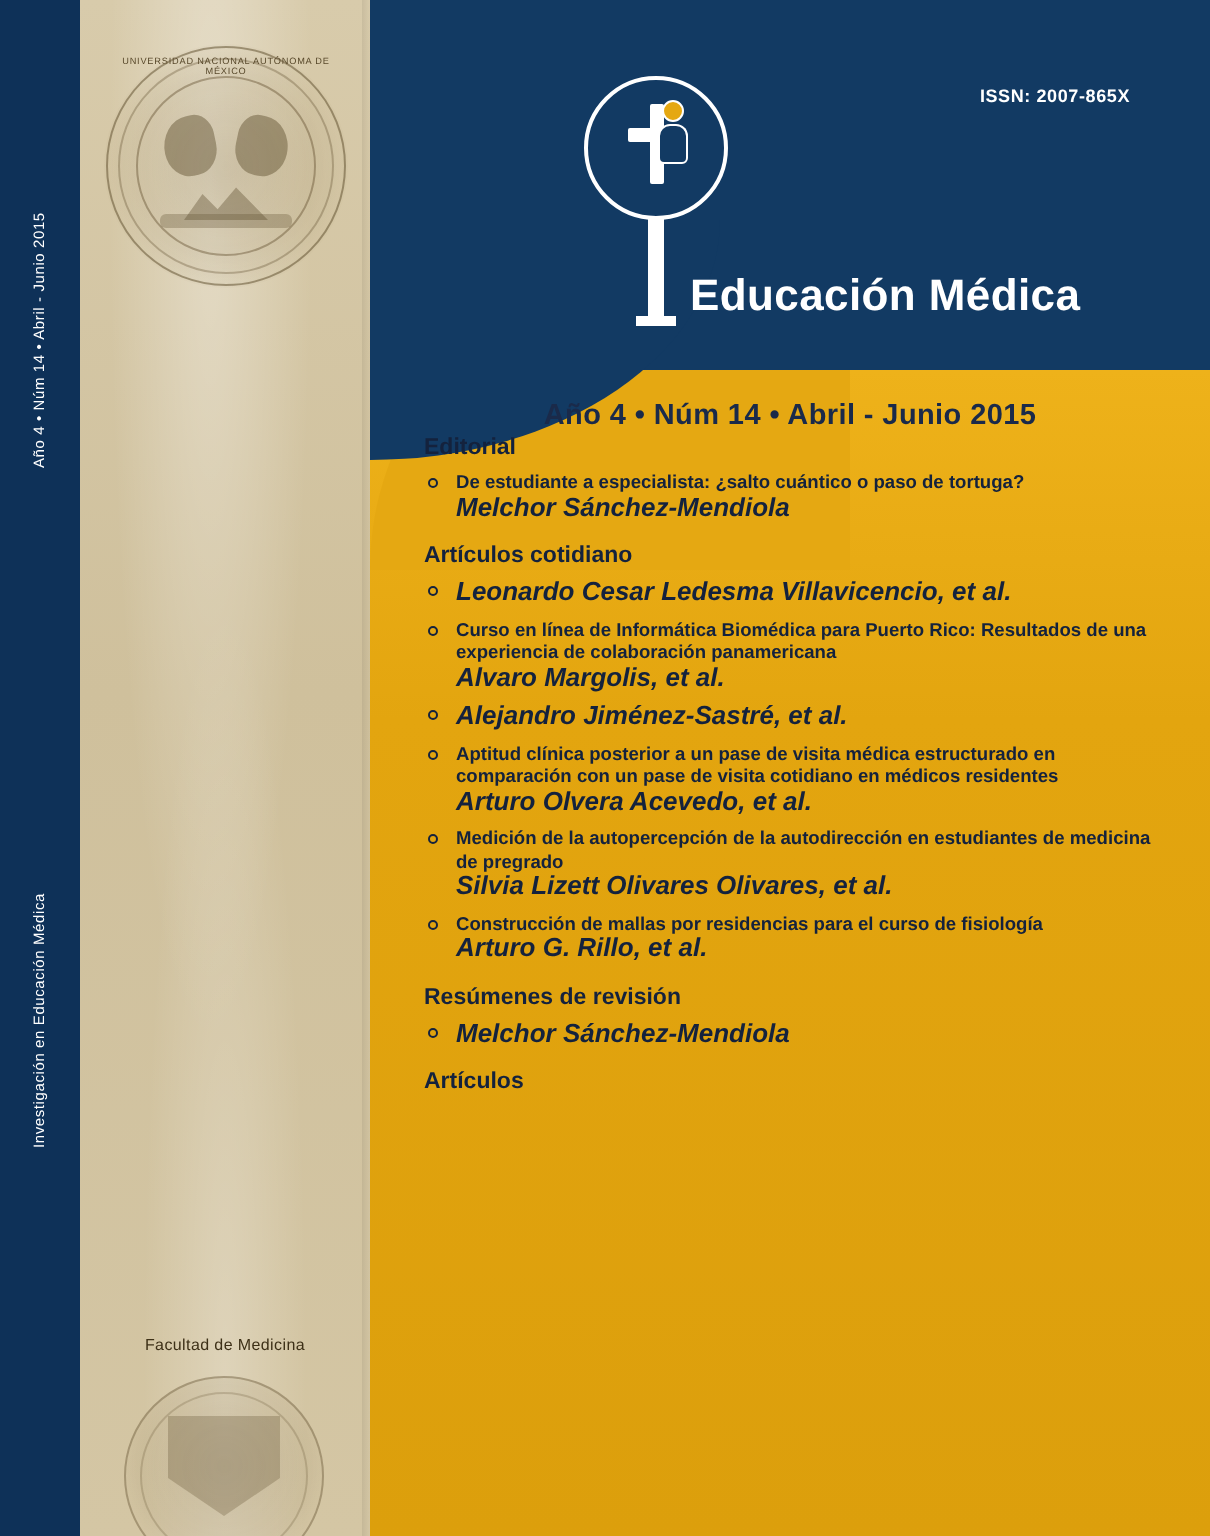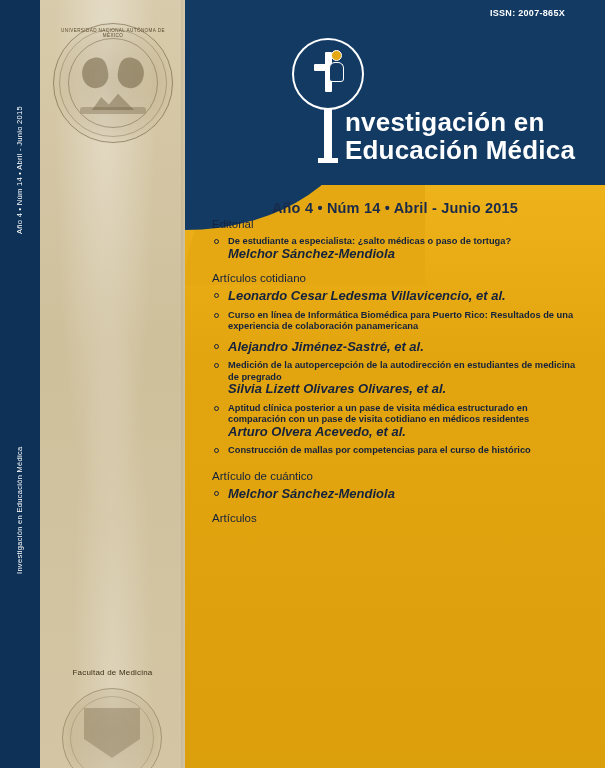--- a/index.html
+++ b/index.html
@@ -212,21 +212,21 @@
     width: 175px;
     height: 120px;
     background: #123a63;
     border-bottom-right-radius: 175px 120px;
   }
 
   
   .issn {
     position: absolute;
     right: 40px;
-    top: 8px;
+    top: 43px;
     color: #ffffff;
     font-size: 9px;
     font-weight: bold;
     letter-spacing: 0.3px;
   }
 
   
   .logo-circle {
     position: absolute;
     left: 292px;
@@ -301,21 +301,21 @@
     font-size: 26px;
     font-weight: bold;
     letter-spacing: 0.2px;
     white-space: nowrap;
   }
   .logo-title-2 {
     position: absolute;
     left: 345px;
     top: 135px;
     color: #ffffff;
-    font-size: 26px;
+    font-size: 22px;
     font-weight: bold;
     letter-spacing: 0.2px;
     white-space: nowrap;
   }
 
   
   .issue-line {
     position: absolute;
     left: 185px;
     top: 200px;
@@ -330,21 +330,21 @@
   
   .toc {
     position: absolute;
     left: 212px;
     top: 218px;
     width: 372px;
     color: #14223d;
   }
   .toc-section {
     font-size: 11.5px;
-    font-weight: normal;
+    font-weight: bold;
     margin: 13px 0 6px 0;
     color: #14223d;
   }
   .toc-section.first { margin-top: 0; }
   .toc-item {
     position: relative;
     padding-left: 16px;
     margin-bottom: 8px;
   }
   .bullet {
@@ -412,60 +412,61 @@
   <div class="logo-circle"></div>
   <div class="logo-inner-shape">
     <div class="cross-v"></div>
     <div class="cross-h"></div>
     <div class="head"></div>
     <div class="body"></div>
   </div>
   <div class="logo-stem"></div>
   <div class="logo-stem-base"></div>
 
-  <div class="logo-title-1">nvestigación en</div>
   <div class="logo-title-2">Educación Médica</div>
 
   <div class="issue-line">Año 4 • Núm 14 • Abril - Junio 2015</div>
 
   <div class="toc" id="toc">
       <div class="toc-section first">Editorial</div>
       <div class="toc-item">
         <span class="bullet"></span>
-        <div class="toc-title">De estudiante a especialista: ¿salto médicas o paso de tortuga?</div>
+        <div class="toc-title">De estudiante a especialista: ¿salto cuántico o paso de tortuga?</div>
         <div class="toc-authors">Melchor Sánchez-Mendiola</div>
       </div>
       <div class="toc-section">Artículos cotidiano</div>
       <div class="toc-item">
         <span class="bullet"></span>
         <div class="toc-authors">Leonardo Cesar Ledesma Villavicencio, et al.</div>
       </div>
       <div class="toc-item">
         <span class="bullet"></span>
         <div class="toc-title">Curso en línea de Informática Biomédica para Puerto Rico: Resultados de una experiencia de colaboración panamericana</div>
+        <div class="toc-authors">Alvaro Margolis, et al.</div>
       </div>
       <div class="toc-item">
         <span class="bullet"></span>
         <div class="toc-authors">Alejandro Jiménez-Sastré, et al.</div>
+      </div>
+      <div class="toc-item">
+        <span class="bullet"></span>
+        <div class="toc-title">Aptitud clínica posterior a un pase de visita médica estructurado en comparación con un pase de visita cotidiano en médicos residentes</div>
+        <div class="toc-authors">Arturo Olvera Acevedo, et al.</div>
       </div>
       <div class="toc-item">
         <span class="bullet"></span>
         <div class="toc-title">Medición de la autopercepción de la autodirección en estudiantes de medicina de pregrado</div>
         <div class="toc-authors">Silvia Lizett Olivares Olivares, et al.</div>
       </div>
       <div class="toc-item">
         <span class="bullet"></span>
-        <div class="toc-title">Aptitud clínica posterior a un pase de visita médica estructurado en comparación con un pase de visita cotidiano en médicos residentes</div>
-        <div class="toc-authors">Arturo Olvera Acevedo, et al.</div>
-      </div>
-      <div class="toc-item">
-        <span class="bullet"></span>
-        <div class="toc-title">Construcción de mallas por competencias para el curso de histórico</div>
-      </div>
-      <div class="toc-section">Artículo de cuántico</div>
+        <div class="toc-title">Construcción de mallas por residencias para el curso de fisiología</div>
+        <div class="toc-authors">Arturo G. Rillo, et al.</div>
+      </div>
+      <div class="toc-section">Resúmenes de revisión</div>
       <div class="toc-item">
         <span class="bullet"></span>
         <div class="toc-authors">Melchor Sánchez-Mendiola</div>
       </div>
       <div class="toc-section">Artículos</div>
     </div>
 
 </div>
 
 </body></html>

